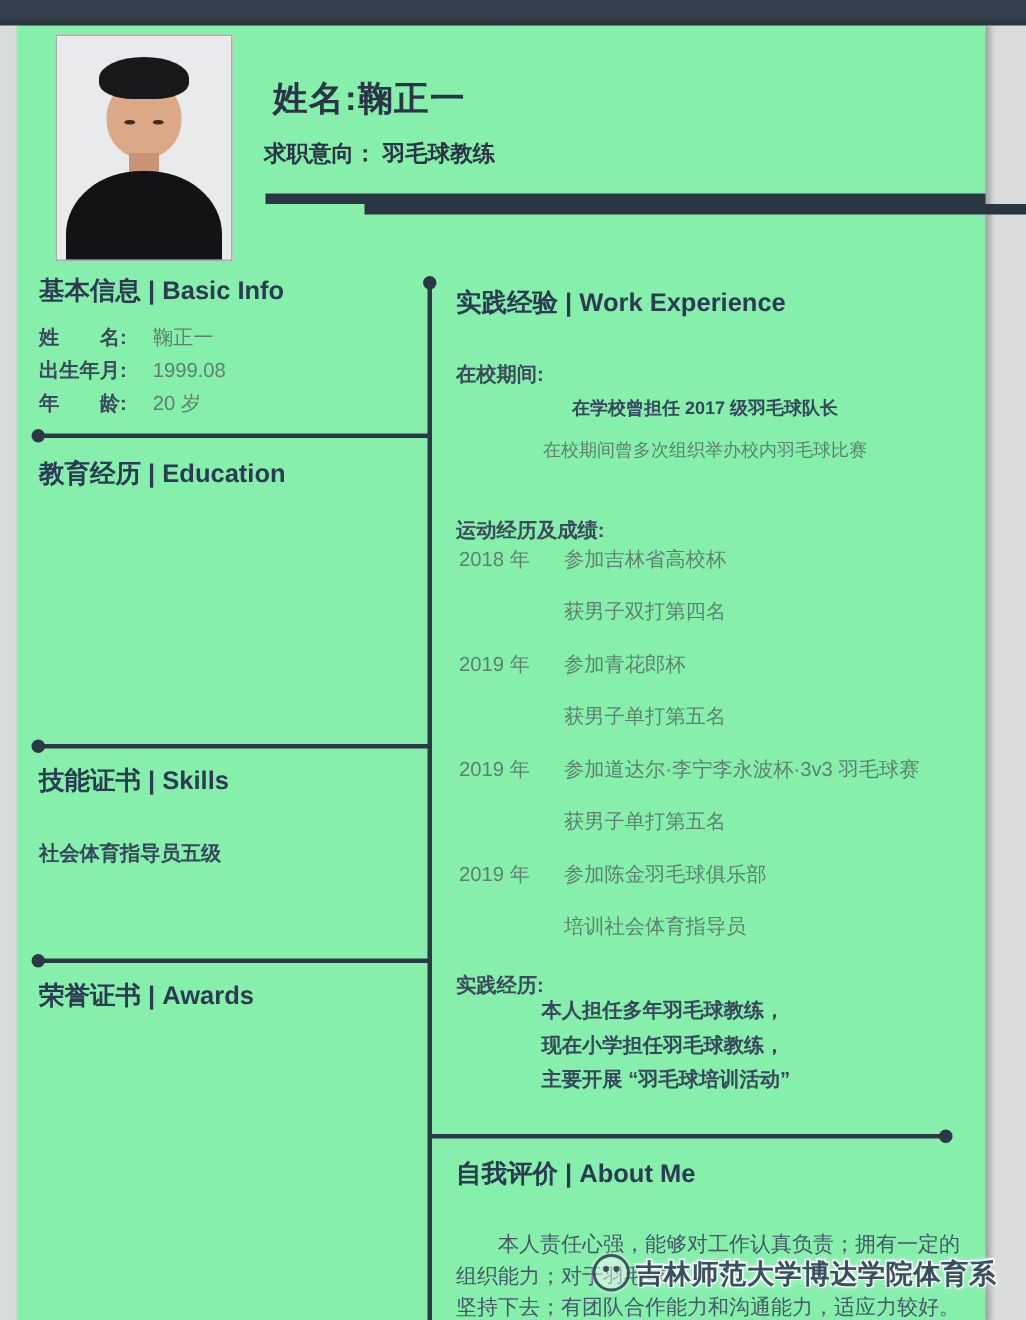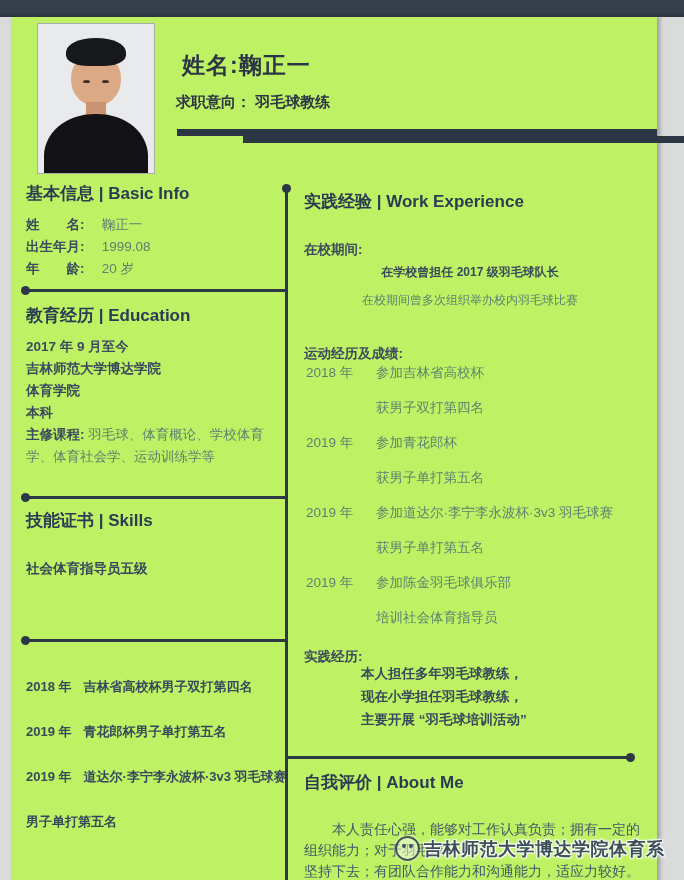--- a/index.html
+++ b/index.html
@@ -4,21 +4,21 @@
 <style>
   html,body{margin:0;padding:0;}
   .canvas{
     position:relative;width:684px;height:880px;overflow:hidden;
     background:#dadcdb;
     font-family:"Liberation Sans","DejaVu Sans",sans-serif;
     color:#2b3b52;
   }
   .page{
     position:absolute;left:11px;top:14px;width:645px;height:866px;
-    background:#bef264;z-index:1;
+    background:#86efac;z-index:1;
     border-left:1px solid #cfd2d2;
     box-shadow:3px 2px 4px rgba(0,0,0,.28);
   }
   .topbar{
     position:absolute;left:0;top:0;width:684px;height:17px;z-index:3;
     background:linear-gradient(#37414d 0%,#343e4a 70%,#2a333e 100%);
   }
   .bar2{
     position:absolute;left:243px;top:136px;width:441px;height:7px;
     background:#2b3643;z-index:4;
@@ -132,49 +132,29 @@
         </div>
         <div>
           <span class="info-label">年　　龄:</span>
           <span class="green">20 岁</span>
         </div>
       </div>
     </div>
 
     <div class="blk edu">
       <h2 class="sec">教育经历 | Education</h2>
-      <div class="edu-lines">
-        <div>2017 年 9 月至今</div>
-        <div>吉林师范大学博达学院</div>
-        <div>体育学院</div>
-        <div>本科</div>
-        <div class="courses">
-          <span class="navy">主修课程:</span>
-          <span class="green">羽毛球、体育概论、学校体育学、体育社会学、运动训练学等</span>
-        </div>
-      </div>
     </div>
 
     <div class="blk skillblk">
       <h2 class="sec">技能证书 | Skills</h2>
       <div class="skill-item second">社会体育指导员五级</div>
     </div>
 
     <div class="blk awardblk">
-      <div class="award-list">
-        <div>
-          <span class="award-year">2018 年</span><span>吉林省高校杯男子双打第四名</span>
-        </div>
-        <div>
-          <span class="award-year">2019 年</span><span>青花郎杯男子单打第五名</span>
-        </div>
-        <div>
-          <span class="award-year">2019 年</span><span>道达尔·李宁李永波杯·3v3 羽毛球赛男子单打第五名</span>
-        </div>
-      </div>
+      <h2 class="sec">荣誉证书 | Awards</h2>
     </div>
 
     <div class="blk rb work-h">
       <h2 class="sec">实践经验 | Work Experience</h2>
     </div>
     <div class="lbl school-l">在校期间:</div>
     <div class="center-line school-b">在学校曾担任 2017 级羽毛球队长</div>
     <div class="center-line school-g">在校期间曾多次组织举办校内羽毛球比赛</div>
     <div class="lbl sports-l">运动经历及成绩:</div>
 

